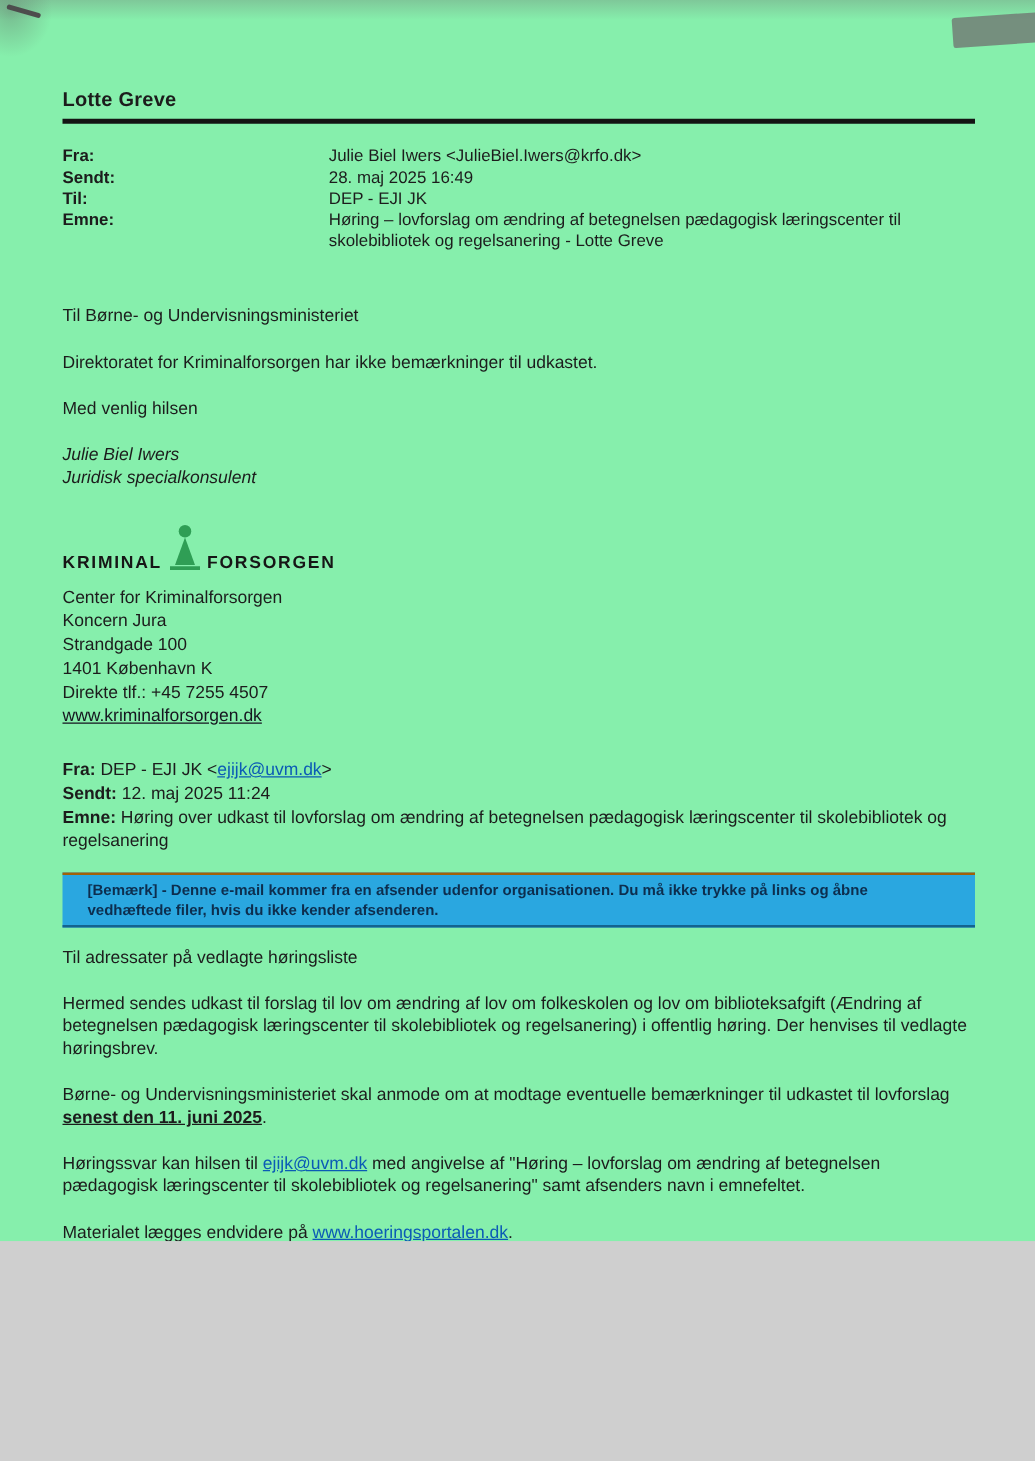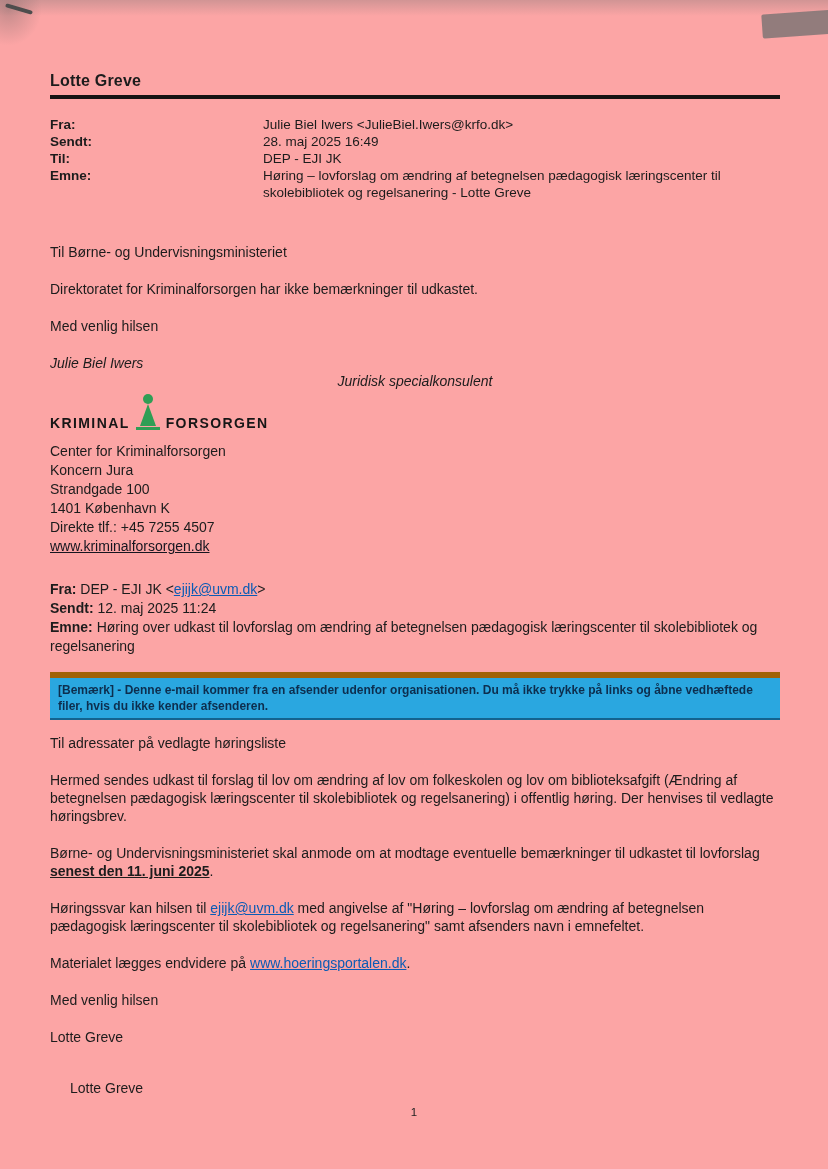--- a/index.html
+++ b/index.html
@@ -1,22 +1,22 @@
 <!DOCTYPE html>
 <html><head>
 <meta charset="utf-8">
 <style>
   * { box-sizing: border-box; }
   html, body { margin: 0; padding: 0; background: #cfcfcf; }
   .page {
     position: relative;
     width: 828px;
-    height: 1169px;
+    height: 993px;
     margin: 0 auto;
-    background: #fca5a5;
+    background: #86efac;
     overflow: hidden;
     font-family: "Liberation Sans", sans-serif;
     color: #1c1c1c;
   }
   
   .artifact { position: absolute; pointer-events: none; }
   .artifact-edge { left: 0; top: 0; width: 100%; height: 16px;
     background: linear-gradient(180deg, rgba(110,110,110,0.30), rgba(255,255,255,0)); }
   .artifact-tl { left: 5px; top: 7px; width: 28px; height: 4px; background: #4d4d4d;
     transform: rotate(16deg); border-radius: 2px; }
@@ -30,42 +30,42 @@
   .recipient-header { font-size: 16px; font-weight: bold; margin: 0 0 5px 0; letter-spacing: .2px; }
   .header-rule { height: 4px; background: #141414; margin: 0 0 17px 0; }
 
   .mail-headers { font-size: 13.5px; line-height: 17px; margin-bottom: 42px; }
   .mh-row { display: grid; grid-template-columns: 213px 1fr; }
   .mh-label { font-weight: bold; }
 
   .p { font-size: 14px; line-height: 18px; margin: 0 0 19px 0; }
   .salutation { }
   .italic { font-style: italic; margin-bottom: 0; }
-  .italic + .italic { margin-bottom: 2px; text-align: center; }
+  .italic + .italic { margin-bottom: 28px; }
 
   .logo { display: flex; align-items: flex-end; gap: 3px; margin: 2px 0 8px 0; }
   .logo-word { font-size: 14px; font-weight: bold; letter-spacing: 1.4px; color: #161616; padding-bottom: 3px; }
   .logo-icon { display: block; }
 
   .sig-block { font-size: 14px; line-height: 19px; margin-bottom: 24px; }
   .link { color: #0b5bb5; text-decoration: underline; cursor: pointer; }
   .link-dark { color: #15151f; text-decoration: underline; cursor: pointer; }
 
   .quoted-headers { font-size: 14px; line-height: 19px; margin-bottom: 16px; }
   .b { font-weight: bold; }
 
   .banner {
     background: #2aa7e0;
-    border-top: 6px solid #a16207;
+    border-top: 2px solid #a16207;
     border-bottom: 2px solid #13638f;
     color: #0d2e4e;
     font-size: 12px;
     font-weight: bold;
     line-height: 16px;
-    padding: 4px 8px;
+    padding: 4px 20px;
     margin: 0 0 14px 0;
   }
 
   .deadline { font-weight: bold; text-decoration: underline; }
 
   .footer-name { position: absolute; left: 70px; top: 1080px; font-size: 14px; color: #1c1c1c; }
   .page-number { position: absolute; left: 0; right: 0; top: 1106px; text-align: center; font-size: 11.5px; color: #222; }
 </style>
 </head>
 <body>

